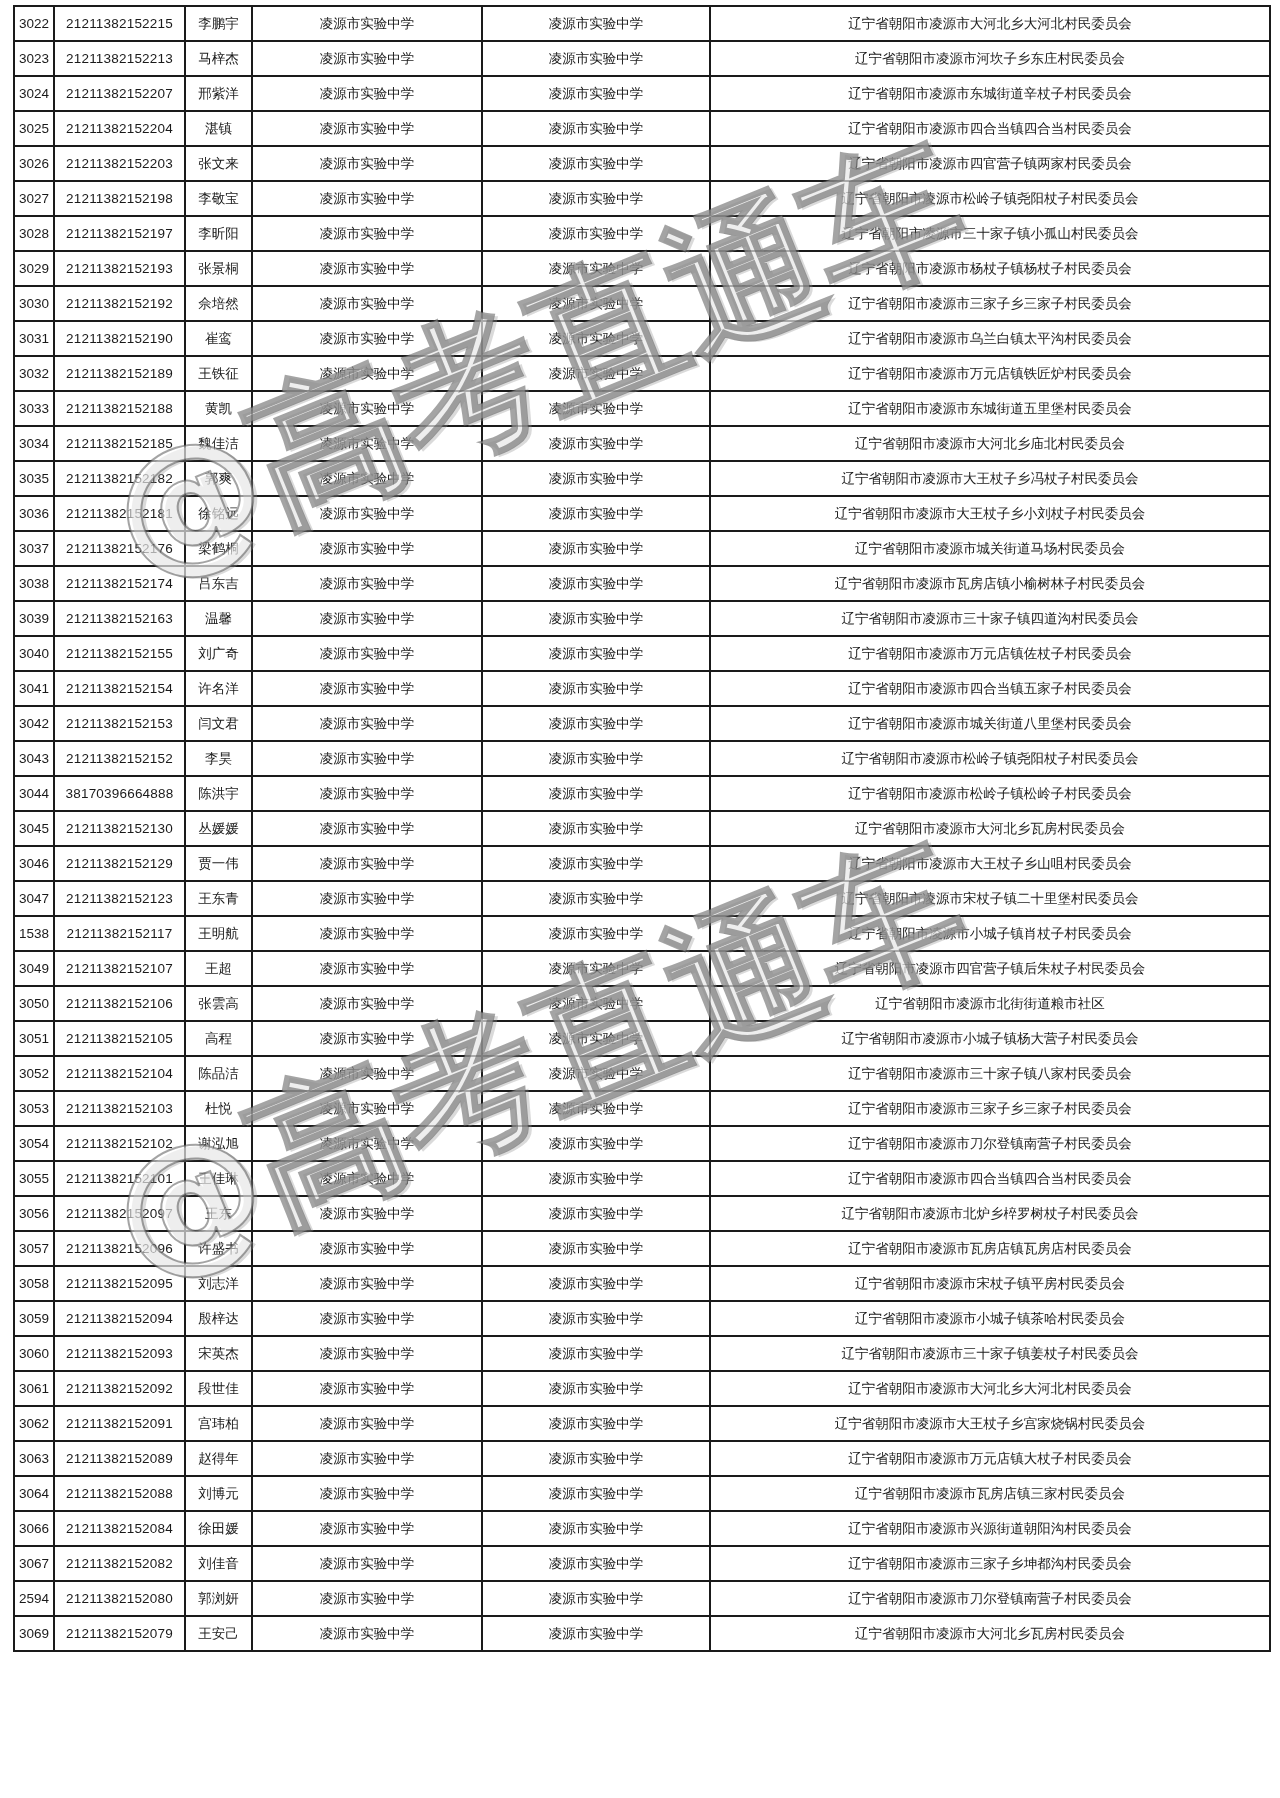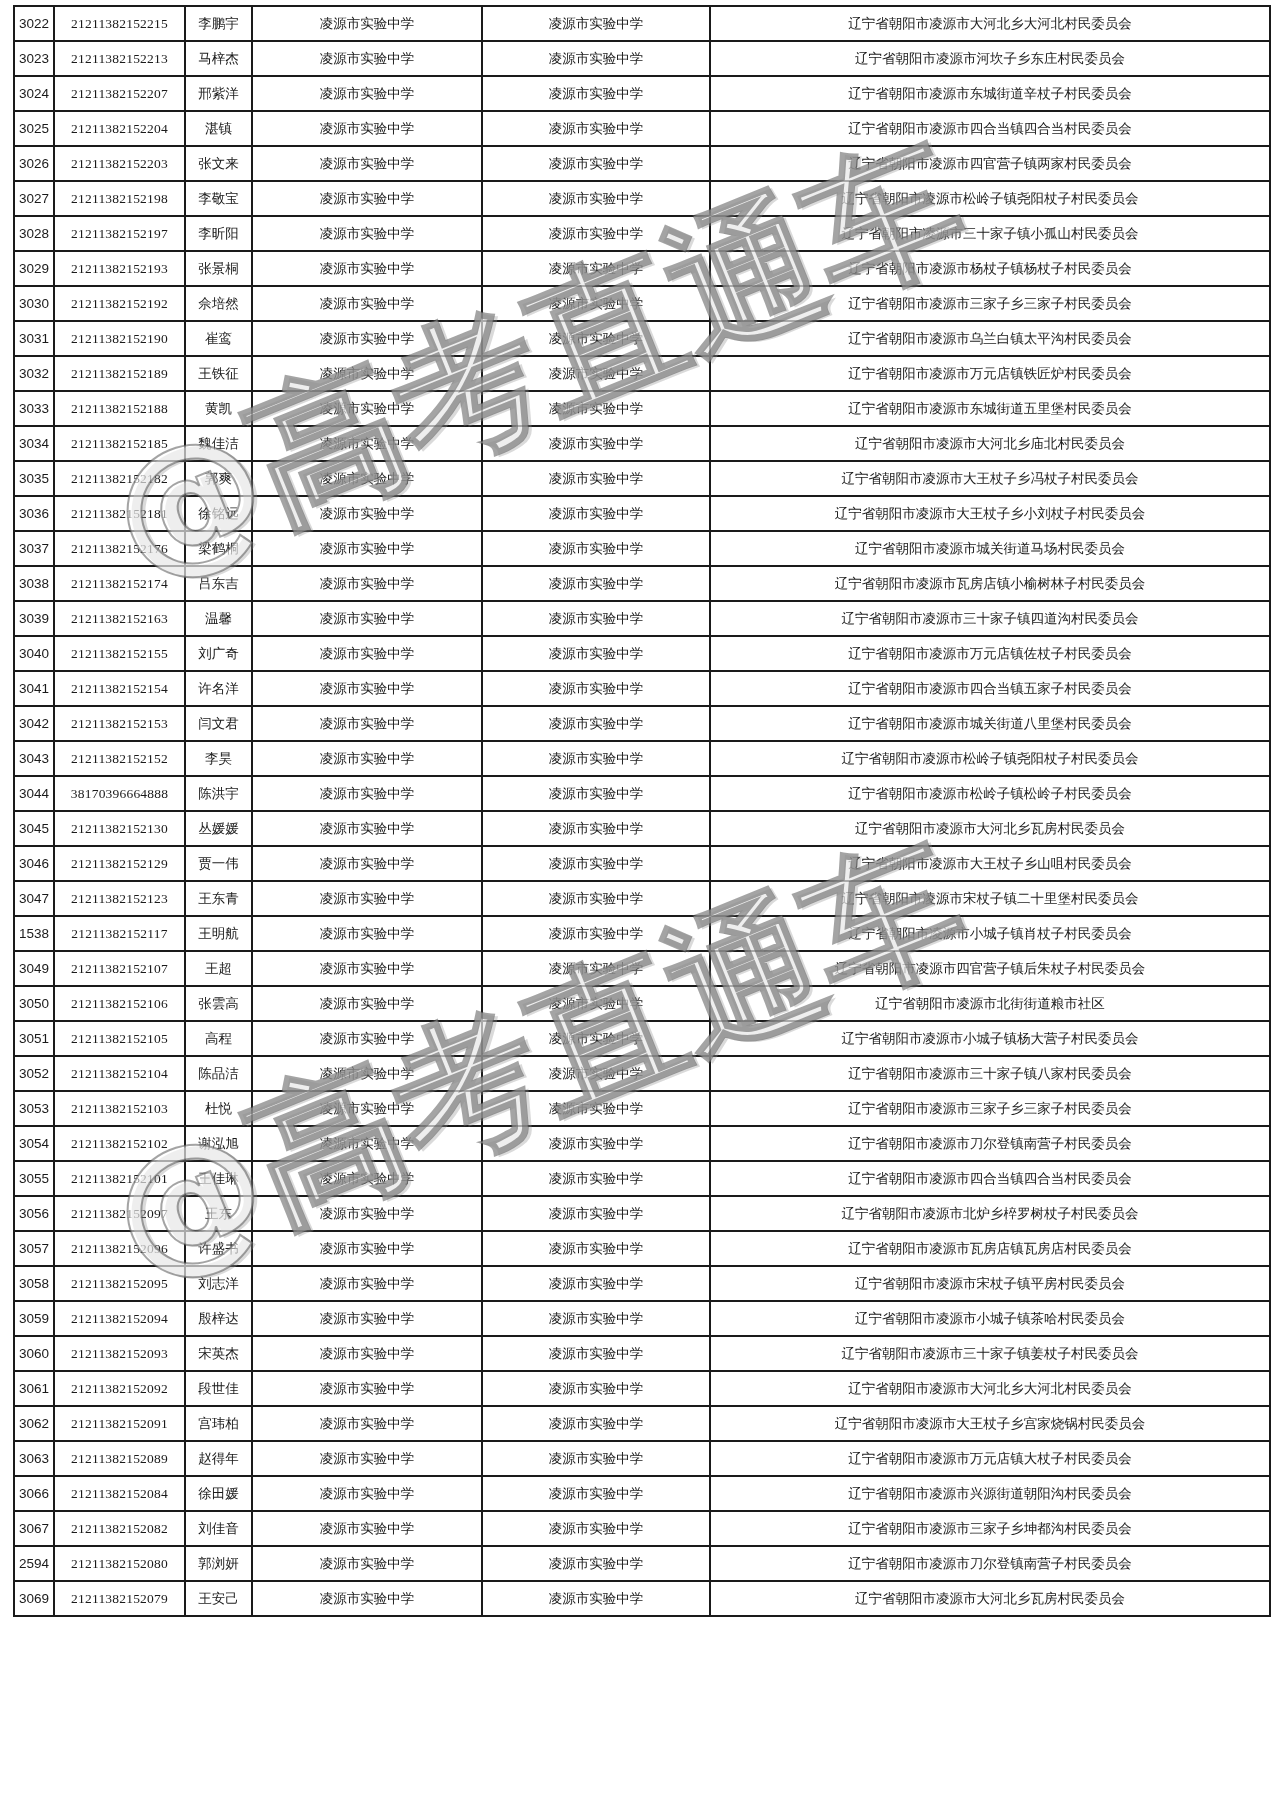--- a/index.html
+++ b/index.html
@@ -11,21 +11,21 @@
   table.roster td { border: 2px solid #1a1a1a; height: 33px; padding: 0;
                     text-align: center; vertical-align: middle; font-size: 13.5px;
                     white-space: nowrap; overflow: hidden; line-height: 33px; }
   col.c-seq { width: 40px; }
   col.c-id { width: 131px; }
   col.c-name { width: 67px; }
   col.c-school { width: 230px; }
   col.c-school2 { width: 228px; }
   col.c-addr { width: 560px; }
   td.seq { font-size: 12.5px; font-family: "Liberation Sans", sans-serif; }
-  td.id { font-size: 13px; font-family: Liberation Serif, serif; letter-spacing: 0.2px; }
+  td.id { font-size: 13px; font-family: Liberation Sans, sans-serif; letter-spacing: 0.2px; }
   .watermark { position: absolute; pointer-events: none; white-space: nowrap;
                font-weight: bold; color: rgba(255,255,255,0.55);
                -webkit-text-stroke: 2px rgba(90,90,90,0.55);
                text-shadow: 3px 3px 0 rgba(150,150,150,0.35);
                transform: rotate(-22deg); transform-origin: left center; }
   .wm1 { left: 120px; top: 430px; font-size: 150px; }
   .wm2 { left: 120px; top: 1130px; font-size: 150px; }
 </style>
 </head>
 <body>
@@ -371,20 +371,28 @@
         </tr>
         <tr>
           <td class="seq">3063</td>
           <td class="id">21211382152089</td>
           <td class="name">赵得年</td>
           <td class="school">凌源市实验中学</td>
           <td class="school2">凌源市实验中学</td>
           <td class="addr">辽宁省朝阳市凌源市万元店镇大杖子村民委员会</td>
         </tr>
         <tr>
+          <td class="seq">3064</td>
+          <td class="id">21211382152088</td>
+          <td class="name">刘博元</td>
+          <td class="school">凌源市实验中学</td>
+          <td class="school2">凌源市实验中学</td>
+          <td class="addr">辽宁省朝阳市凌源市瓦房店镇三家村民委员会</td>
+        </tr>
+        <tr>
           <td class="seq">3066</td>
           <td class="id">21211382152084</td>
           <td class="name">徐田媛</td>
           <td class="school">凌源市实验中学</td>
           <td class="school2">凌源市实验中学</td>
           <td class="addr">辽宁省朝阳市凌源市兴源街道朝阳沟村民委员会</td>
         </tr>
         <tr>
           <td class="seq">3067</td>
           <td class="id">21211382152082</td>

